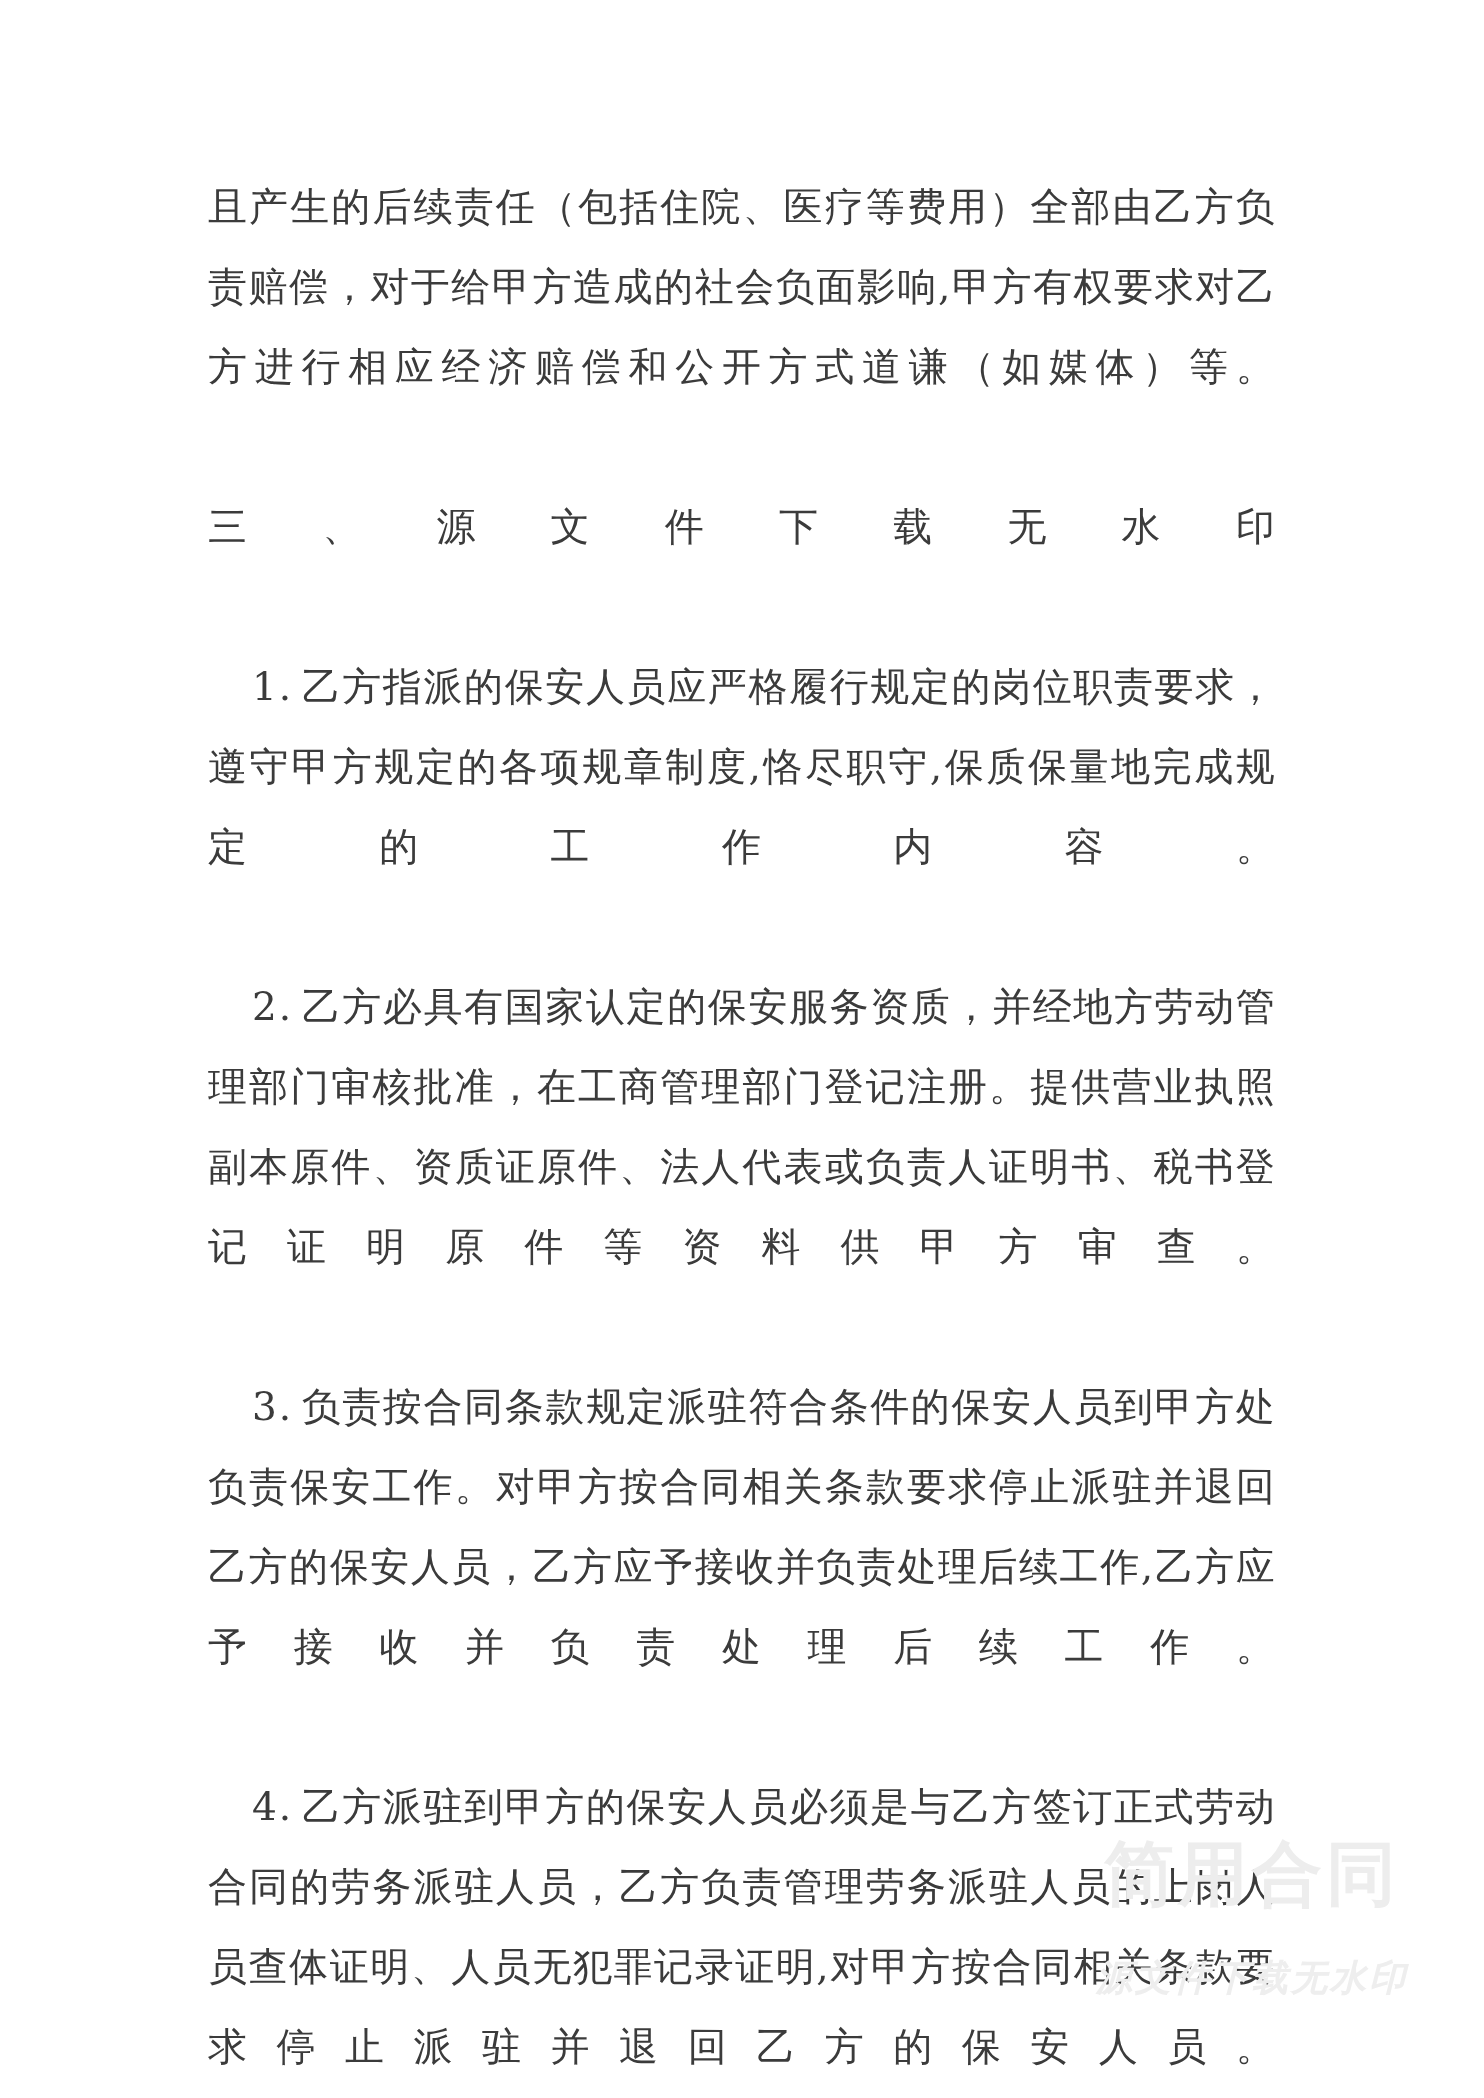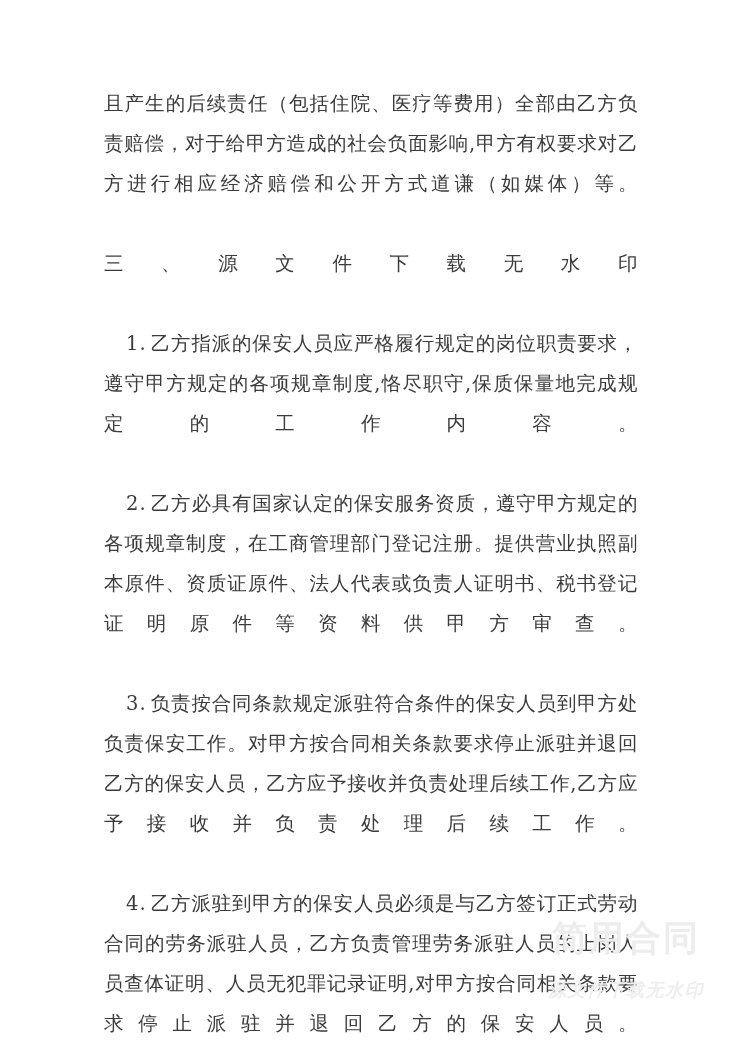--- a/index.html
+++ b/index.html
@@ -87,21 +87,21 @@
 <div class="page">
 
   <div class="content">
 
     <p class="para">且产生的后续责任（包括住院、医疗等费用）全部由乙方负责赔偿，对于给甲方造成的社会负面影响,甲方有权要求对乙方进行相应经济赔偿和公开方式道谦（如媒体）等。</p>
 
     <p class="para heading">三、源文件下载无水印</p>
 
     <p class="para item"><span class="num">1.</span><span>乙方指派的保安人员应严格履行规定的岗位职责要求，遵守甲方规定的各项规章制度,恪尽职守,保质保量地完成规定的工作内容。</span></p>
 
-    <p class="para item"><span class="num">2.</span><span>乙方必具有国家认定的保安服务资质，遵守甲方规定的各项规章制度，在工商管理部门登记注册。提供营业执照副本原件、资质证原件、法人代表或负责人证明书、税书登记证明原件等资料供甲方审查。</span></p>
+    <p class="para item"><span class="num">2.</span><span>乙方必具有国家认定的保安服务资质，并经地方劳动管理部门审核批准，在工商管理部门登记注册。提供营业执照副本原件、资质证原件、法人代表或负责人证明书、税书登记证明原件等资料供甲方审查。</span></p>
 
     <p class="para item"><span class="num">3.</span><span>负责按合同条款规定派驻符合条件的保安人员到甲方处负责保安工作。对甲方按合同相关条款要求停止派驻并退回乙方的保安人员，乙方应予接收并负责处理后续工作,乙方应予接收并负责处理后续工作。</span></p>
 
     <p class="para item"><span class="num">4.</span><span>乙方派驻到甲方的保安人员必须是与乙方签订正式劳动合同的劳务派驻人员，乙方负责管理劳务派驻人员的上岗人员查体证明、人员无犯罪记录证明,对甲方按合同相关条款要求停止派驻并退回乙方的保安人员。</span></p>
 
   </div>
 
   <div class="watermark">
     <div class="wm-main">简用合同</div>
     <div class="wm-sub">源文件下载无水印</div>

